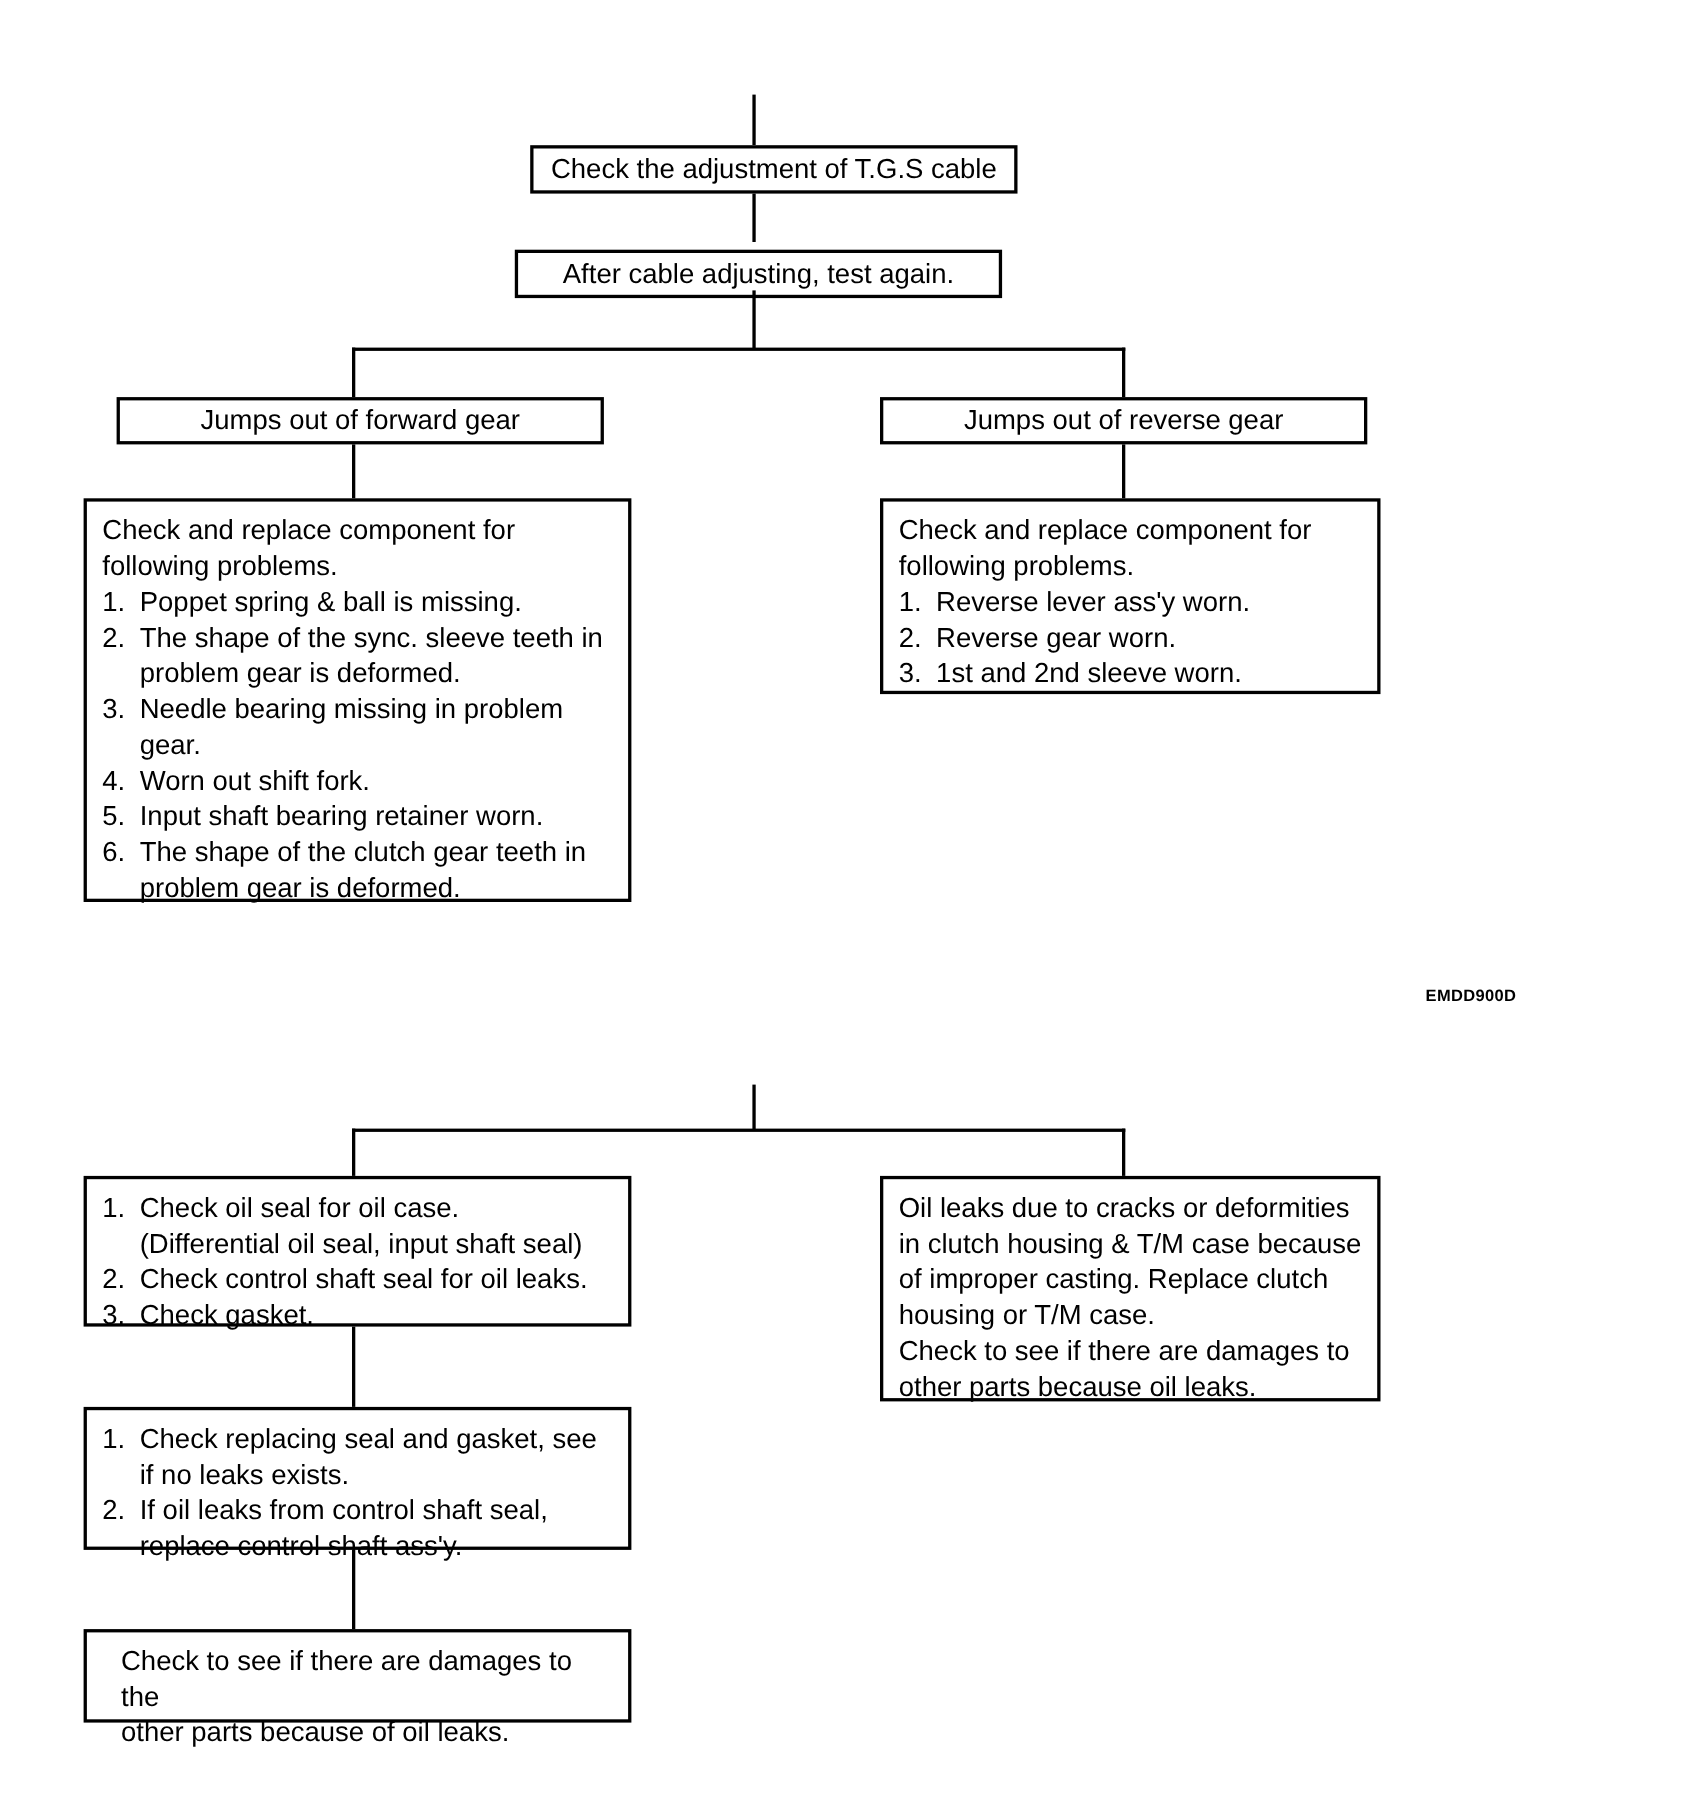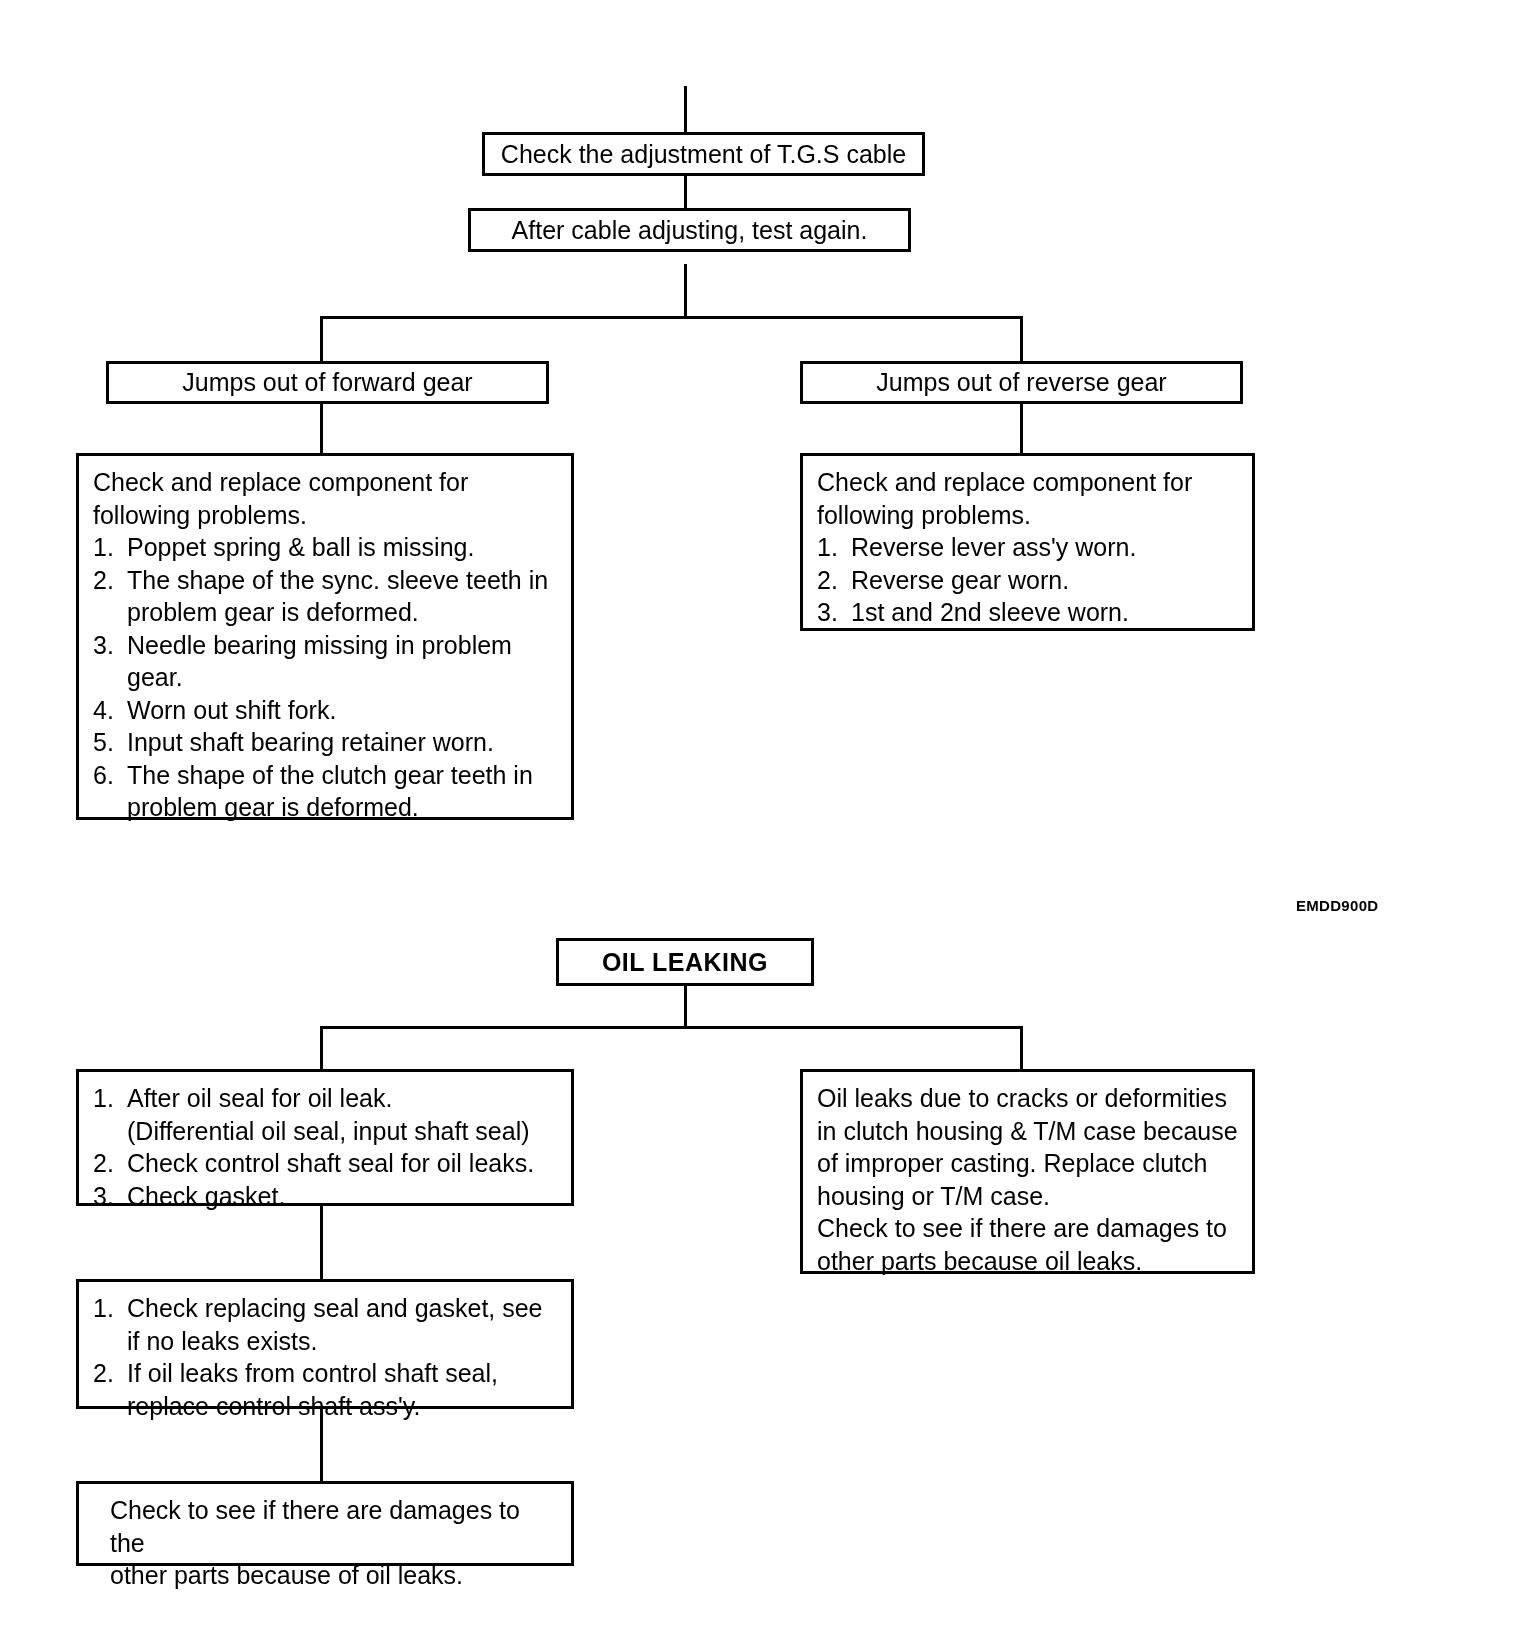--- a/index.html
+++ b/index.html
@@ -88,21 +88,21 @@
 
 
   <div class="vline" style="left:684px; top:86px; height:46px;"></div>
 
   <div class="box box-centered" style="left:482px; top:132px; width:443px; height:44px;">
     <span>Check the adjustment of T.G.S cable</span>
   </div>
 
   <div class="vline" style="left:684px; top:176px; height:44px;"></div>
 
-  <div class="box box-centered" style="left:468px; top:208px; width:443px; height:44px;">
+  <div class="box box-centered" style="left:468px; top:227px; width:443px; height:44px;">
     <span>After cable adjusting, test again.</span>
   </div>
 
   <div class="vline" style="left:684px; top:264px; height:54px;"></div>
   <div class="hline" style="left:320px; top:316px; width:703px;"></div>
   <div class="vline" style="left:320px; top:316px; height:47px;"></div>
   <div class="vline" style="left:1020px; top:316px; height:47px;"></div>
 
   <div class="box box-centered" style="left:106px; top:361px; width:443px; height:43px;">
     <span>Jumps out of forward gear</span>
@@ -169,35 +169,32 @@
       </li>
       <li class="li-row">
         <span class="li-num">3.</span>
         <span class="li-txt">1st and 2nd sleeve worn.</span>
       </li>
     </ul>
   </div>
 
   <div class="ref-code" style="left:1296px; top:897px;">EMDD900D</div>
 
-  <div class="box box-title" style="left:556px; top:938px; width:258px; height:48px;">
-    <span>OIL LEAKING</span>
-  </div>
 
   <div class="vline" style="left:684px; top:986px; height:42px;"></div>
   <div class="hline" style="left:320px; top:1026px; width:703px;"></div>
   <div class="vline" style="left:320px; top:1026px; height:45px;"></div>
   <div class="vline" style="left:1020px; top:1026px; height:45px;"></div>
 
   <div class="box box-text" style="left:76px; top:1069px; width:498px; height:137px;">
     <ul class="list">
       <li class="li-row">
         <span class="li-num">1.</span>
         <span class="li-txt">
-          <span class="plain-line">After oil seal for oil leak.</span>
+          <span class="plain-line">Check oil seal for oil case.</span>
           <span class="plain-line">(Differential oil seal, input shaft seal)</span>
         </span>
       </li>
       <li class="li-row">
         <span class="li-num">2.</span>
         <span class="li-txt">Check control shaft seal for oil leaks.</span>
       </li>
       <li class="li-row">
         <span class="li-num">3.</span>
         <span class="li-txt">Check gasket.</span>

